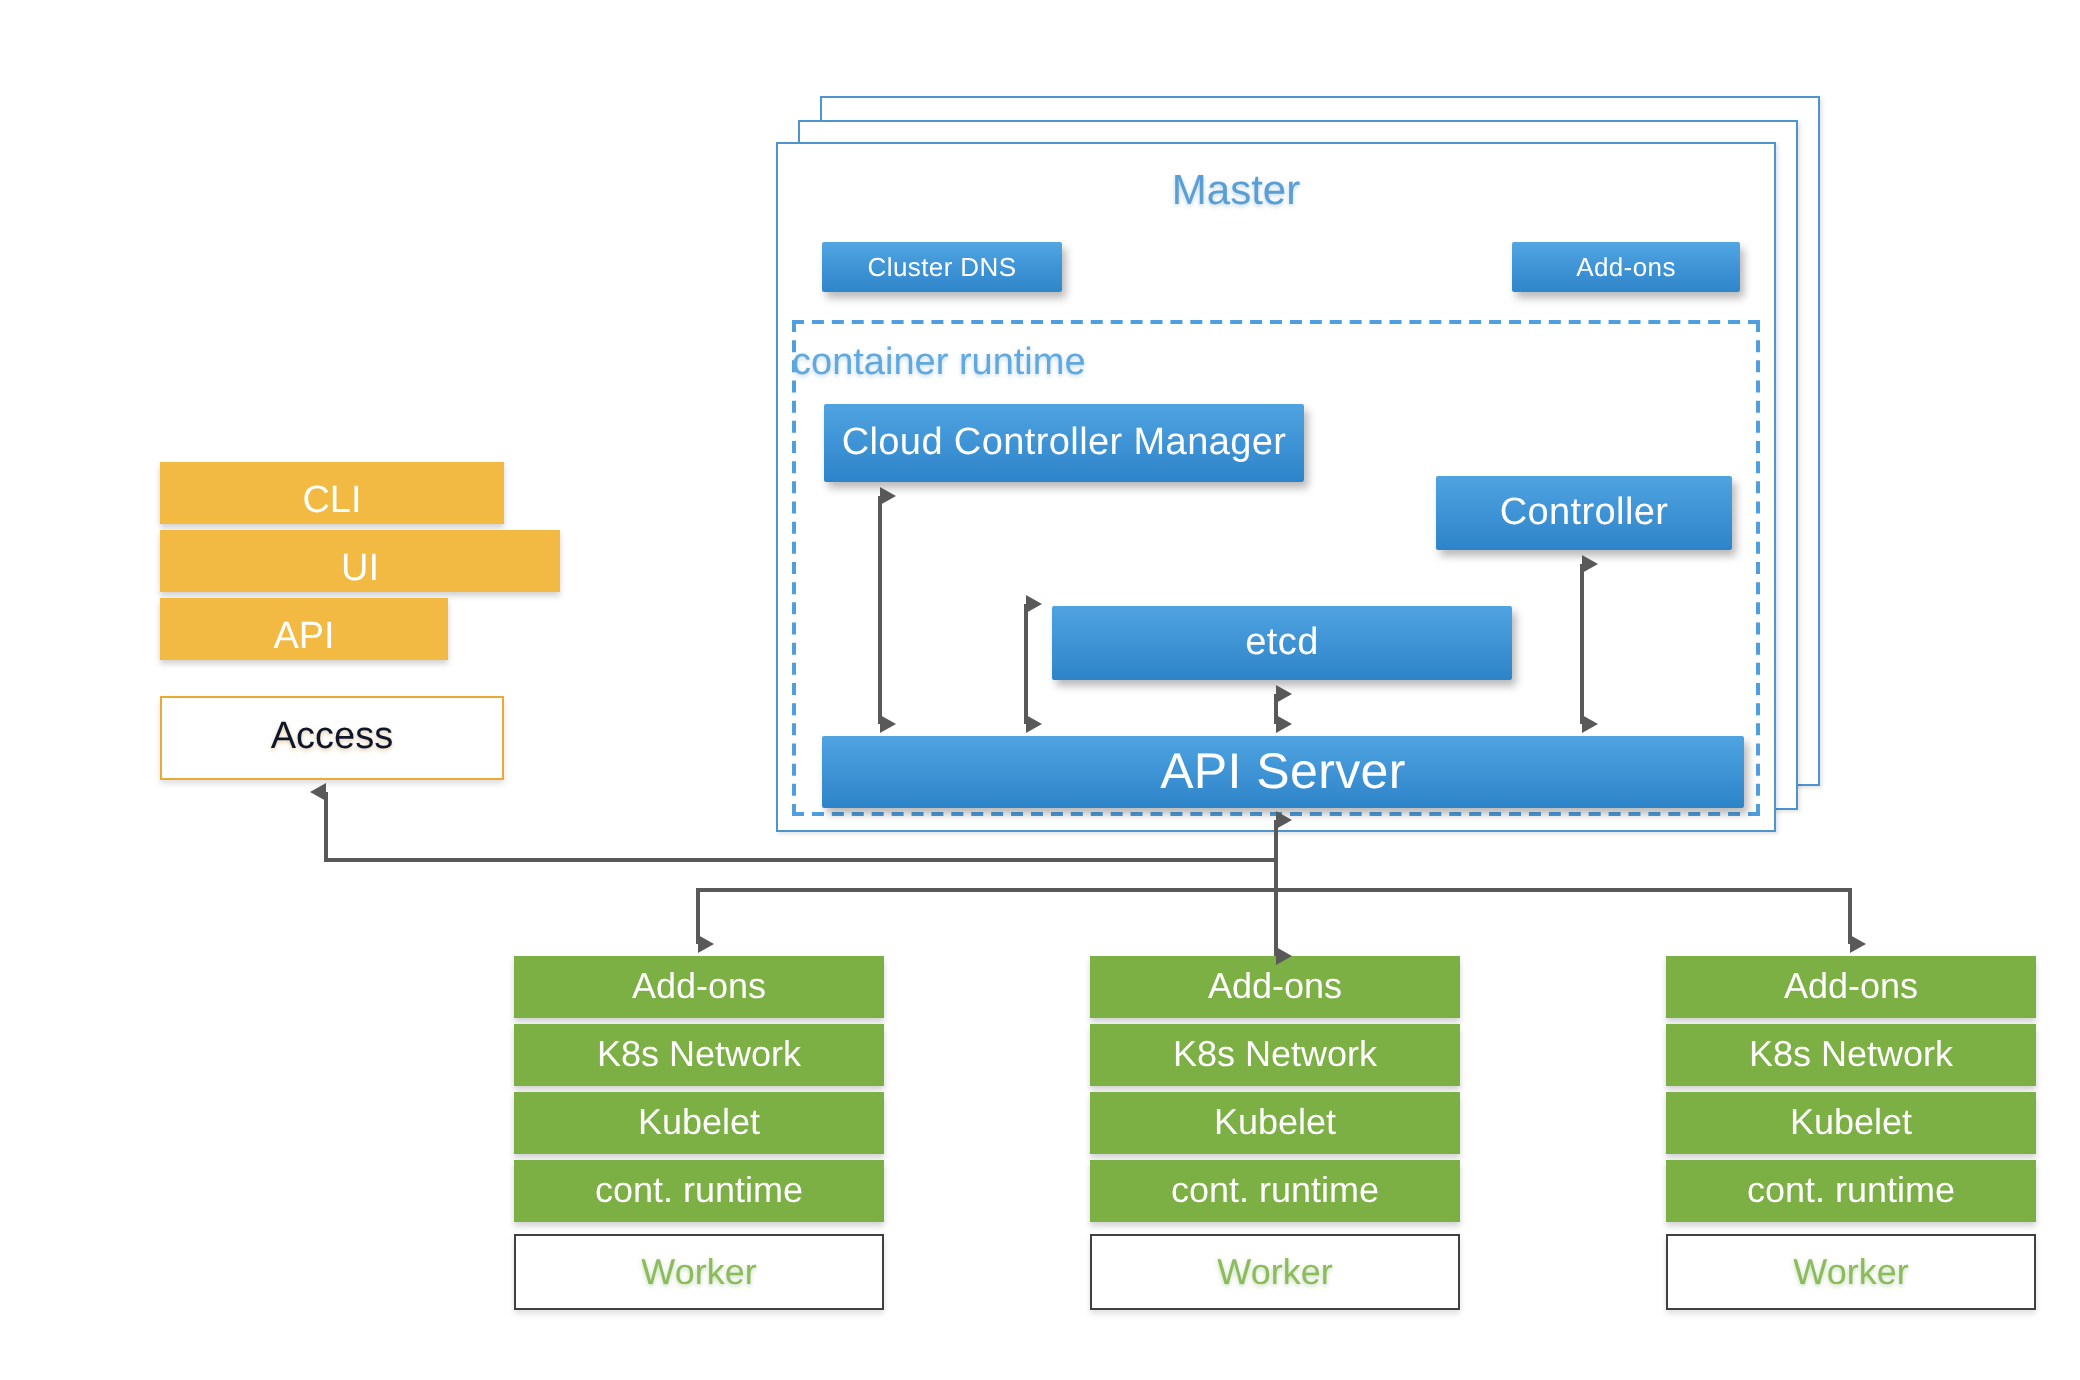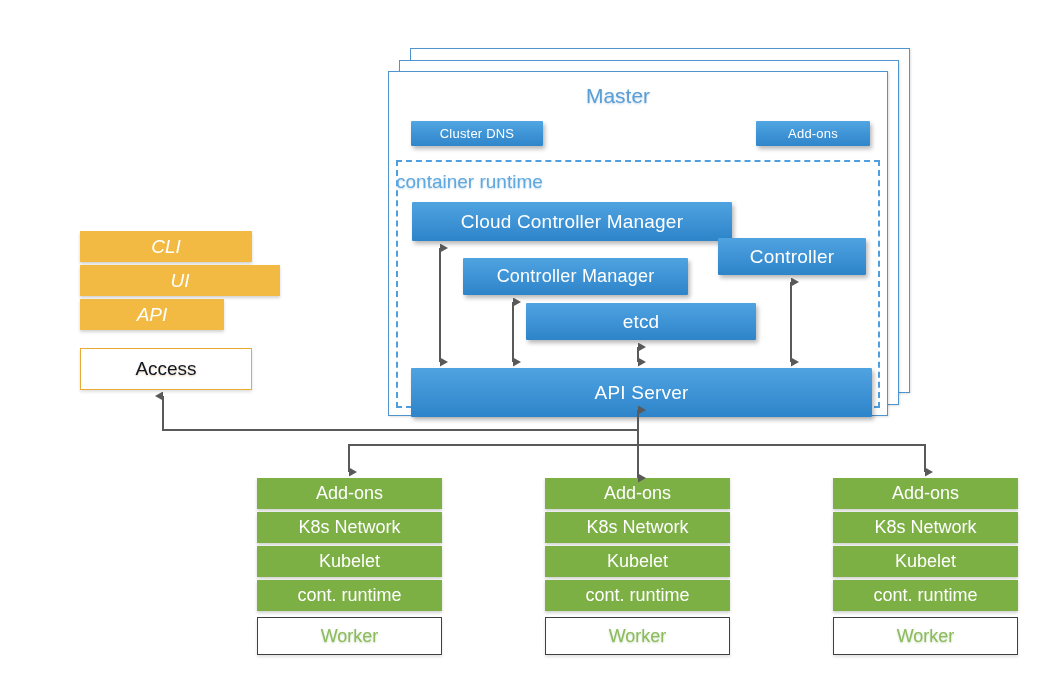--- a/index.html
+++ b/index.html
@@ -63,25 +63,24 @@
     color: #5fa8e0;
     font-size: 19px;
     text-shadow: 0 1px 2px rgba(150,185,215,0.6);
   }
 
   
   .orange-box {
     background: #f2ba42;
     color: #ffffff;
     display: flex;
-    align-items: center;
+    align-items: flex-end;
     justify-content: center;
     font-size: 19px;
     box-shadow: 0 2px 3px rgba(0,0,0,0.18);
-    font-style: italic;
   }
   .orange-footer {
     background: #ffffff;
     border: 1px solid #e8aa33;
     color: #0f172a;
     display: flex;
     align-items: center;
     justify-content: center;
     font-size: 19px;
     text-shadow: 0 1px 2px rgba(210,175,120,0.65);
@@ -118,48 +117,45 @@
 <body>
 
 <div id="canvas">
 
   <div class="abs master-panel" style="left:410px; top:48px; width:500px; height:345px;"></div>
   <div class="abs master-panel" style="left:399px; top:60px; width:500px; height:345px;"></div>
   <div class="abs master-panel" style="left:388px; top:71px; width:500px; height:345px;"></div>
 
   <div class="master-title" style="left:368px; top:84px; width:500px;">Master</div>
 
-  <div class="abs blue-box small" style="left:411px; top:121px; width:132px; height:25px;">
+  <div class="abs blue-box small" style="left:411px; top:121px; width:120px; height:25px;">
     <span>Cluster DNS</span>
   </div>
 
   <div class="abs blue-box small" style="left:756px; top:121px; width:114px; height:25px;">
     <span>Add-ons</span>
   </div>
 
   <div class="abs dashed-box" style="left:396px; top:160px; width:484px; height:248px;"></div>
   <div class="dashed-title" style="left:396px; top:171px; width:484px;">container runtime</div>
 
-  <div class="abs blue-box" style="left:412px; top:202px; width:320px; height:39px; font-size:19px;">
+  <div class="abs blue-box" style="left:412px; top:202px; width:240px; height:39px; font-size:19px;">
     <span>Cloud Controller Manager</span>
   </div>
 
-  <div class="abs blue-box" style="left:463px; top:258px; width:225px; height:37px; font-size:18px;">
-    <span>Controller Manager</span>
-  </div>
 
   <div class="abs blue-box" style="left:718px; top:238px; width:148px; height:37px; font-size:19px;">
     <span>Controller</span>
   </div>
 
   <div class="abs blue-box" style="left:526px; top:303px; width:230px; height:37px; font-size:19px;">
     <span>etcd</span>
   </div>
 
-  <div class="abs blue-box" style="left:411px; top:368px; width:461px; height:49px; font-size:19px;text-align:right;">
+  <div class="abs blue-box" style="left:411px; top:368px; width:461px; height:36px; font-size:25px;text-align:right;">
     <span>API Server</span>
   </div>
 
   <div class="abs orange-box" style="left:80px; top:231px; width:172px; height:31px;">
     <span>CLI</span>
   </div>
   <div class="abs orange-box" style="left:80px; top:265px; width:200px; height:31px;">
     <span>UI</span>
   </div>
   <div class="abs orange-box" style="left:80px; top:299px; width:144px; height:31px;">

